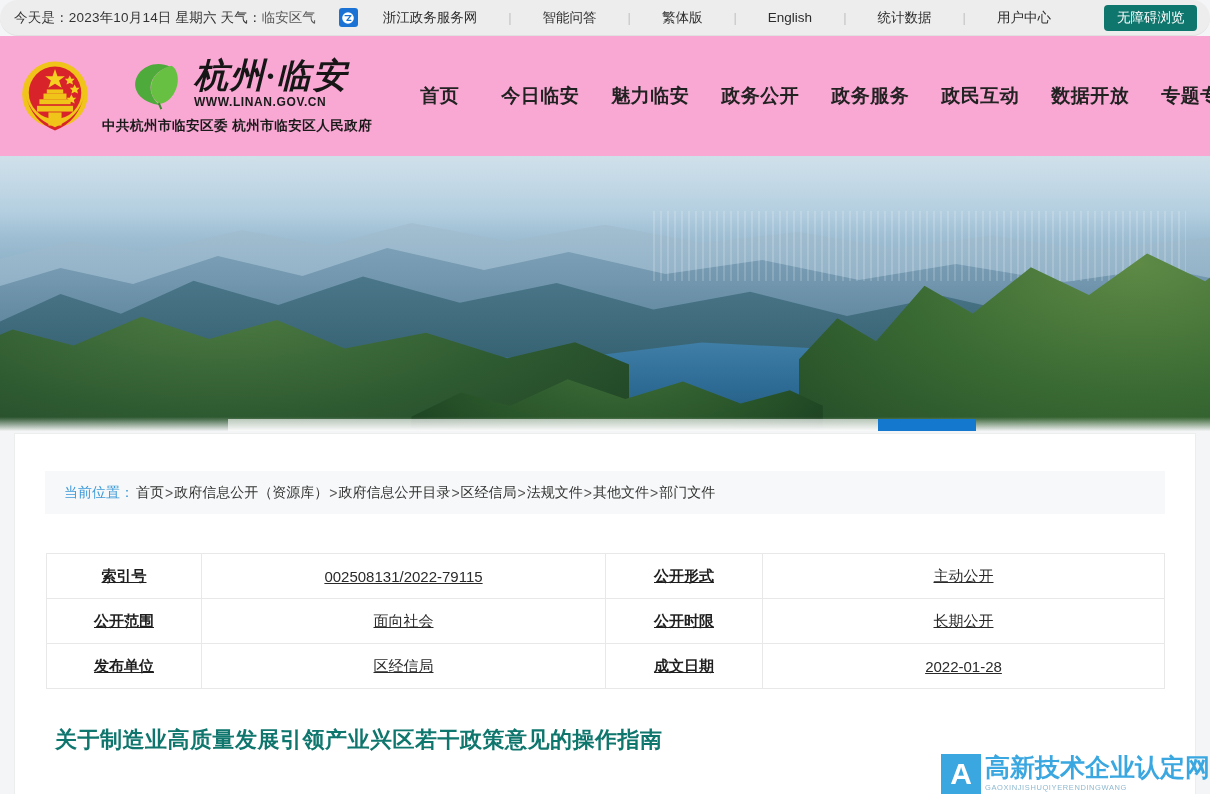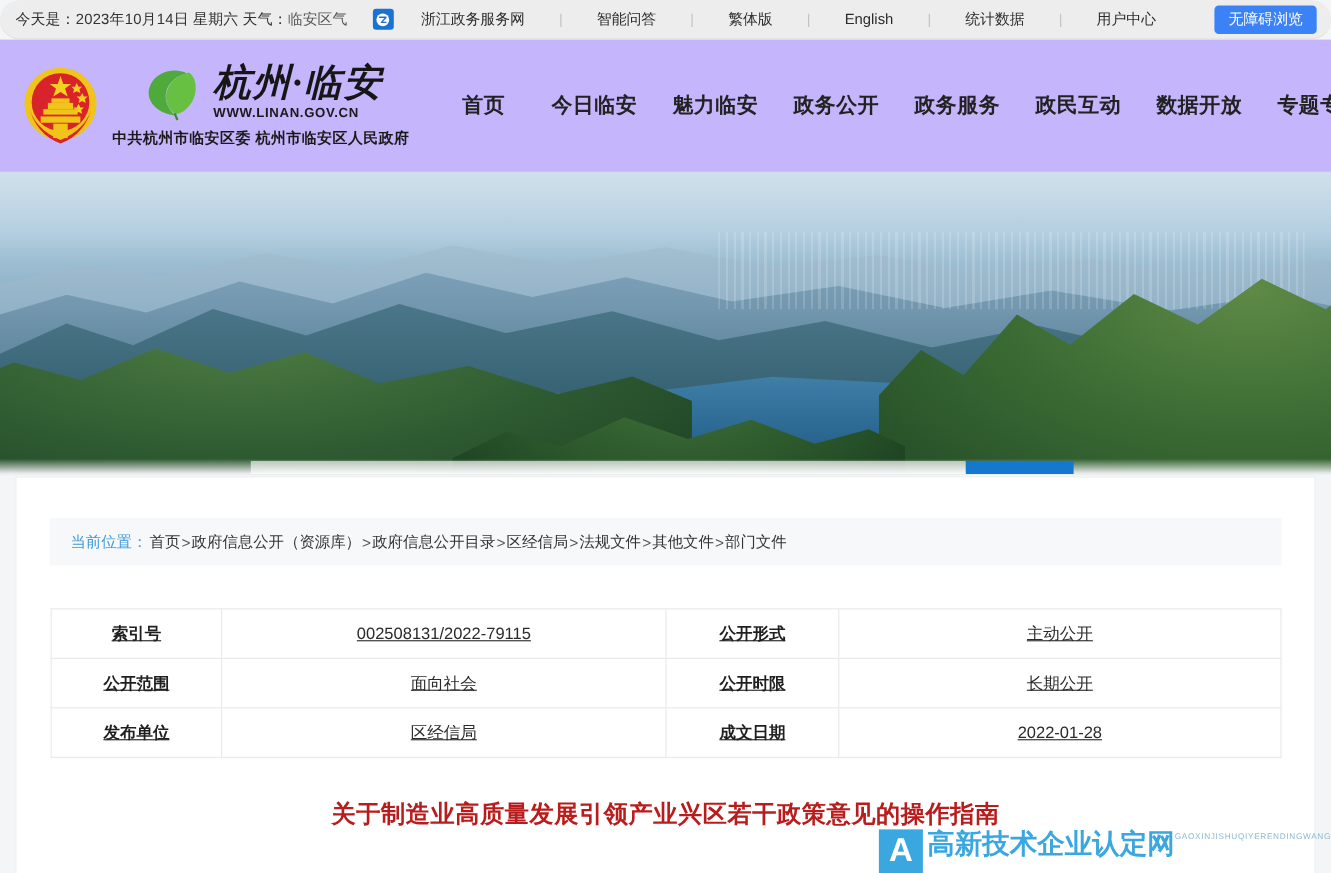--- a/index.html
+++ b/index.html
@@ -46,38 +46,38 @@
     border-radius: 3px;
     display: inline-flex;
     align-items: center; justify-content: center;
     margin: 0 7px 0 5px;
     flex: 0 0 auto;
   }
   .zj-icon svg { display: block; }
   .tb-link { color: #2c2c2c; text-decoration: none; padding: 0 13px; font-size: 13.5px; }
   .tb-sep { color: #c3c3c3; font-size: 13px; }
   .tb-btn {
-    background: #3b82f6;
+    background: #0f766e;
     color: #fff;
     border: none;
     border-radius: 4px;
     font-size: 13.5px;
     font-family: inherit;
     height: 26px;
     padding: 0 13px;
     margin-left: 11px;
     cursor: pointer;
     line-height: 26px;
   }
   .tb-btn.first { margin-left: 22px; }
 
   
   .header {
     height: 120px;
-    background: #c4b5fd;
+    background: #f9a8d4;
     display: flex;
     align-items: center;
     padding: 0 0 0 14px;
     position: relative;
   }
   .logo-block { display: flex; align-items: center; flex: 0 0 auto; }
   .emblem { width: 82px; height: 82px; margin-right: 6px; flex: 0 0 auto; }
   .brand { display: flex; flex-direction: column; align-items: center; }
   .brand-row1 { display: flex; align-items: center; }
   .ginkgo { width: 62px; height: 52px; margin-right: 6px; }
@@ -263,24 +263,23 @@
   }
   .infotable td.k { font-weight: bold; color: #1f1f1f; }
   .col-k1 { width: 155px; }
   .col-v1 { width: 404px; }
   .col-k2 { width: 157px; }
   .col-v2 { width: 402px; }
 
   
   .doctitle {
     margin-top: 36px;
-    text-align: center;
     font-size: 22px;
     font-weight: bold;
-    color: #b91c1c;
+    color: #0f766e;
     letter-spacing: .5px;
     line-height: 1.4;
     padding: 0 40px;
   }
 
   
   .watermark {
     position: absolute;
     right: 0px; bottom: 0px;
     display: flex;
@@ -292,21 +291,21 @@
     width: 40px; height: 40px;
     background: #3aa7e0;
     color: #fff;
     font-size: 30px;
     font-weight: bold;
     display: flex; align-items: center; justify-content: center;
     font-family: "Liberation Sans", sans-serif;
     margin-right: 4px;
     margin-top: 2px;
   }
-  .wm-text { display: flex; padding-top: 2px; }
+  .wm-text { display: flex; flex-direction: column; padding-top: 2px; }
   .wm-cn {
     font-size: 25px;
     font-weight: bold;
     color: #3aa7e0;
     letter-spacing: 0px;
     line-height: 1.08;
     white-space: nowrap;
   }
   .wm-en {
     font-size: 7.5px;

